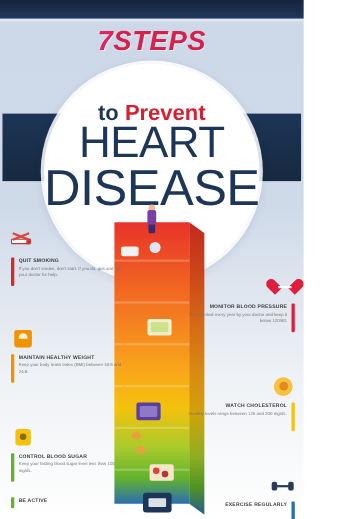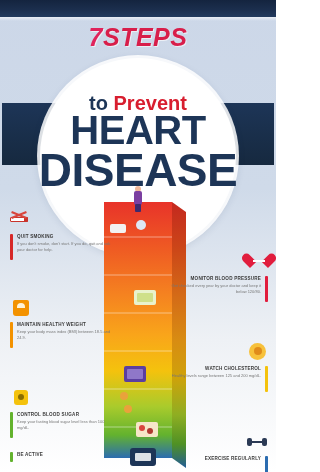--- a/index.html
+++ b/index.html
@@ -64,21 +64,21 @@
     position:absolute; left:0; right:0; top:92px;
     text-align:center; z-index:6;
     font-size:20px; font-weight:bold;
     color:#1d3557;
   }
   .subtitle .accent{ color:#d81e2f;text-align:right; }
   .maintitle{
     position:absolute; left:0; right:0; top:112px;
     text-align:center; z-index:6;
     color:#1d3557;
-    font-weight:bold;
+    font-weight:normal;
     line-height:.92;
   }
   .maintitle .l1{ display:block; font-size:40px; letter-spacing:-.5px; }
   .maintitle .l2{ display:block; font-size:46px; letter-spacing:-.5px; }
 
   
   .stairs{
     position:absolute; left:50%; top:190px; transform:translateX(-50%);
     width:96px; height:282px; z-index:4;
   }

